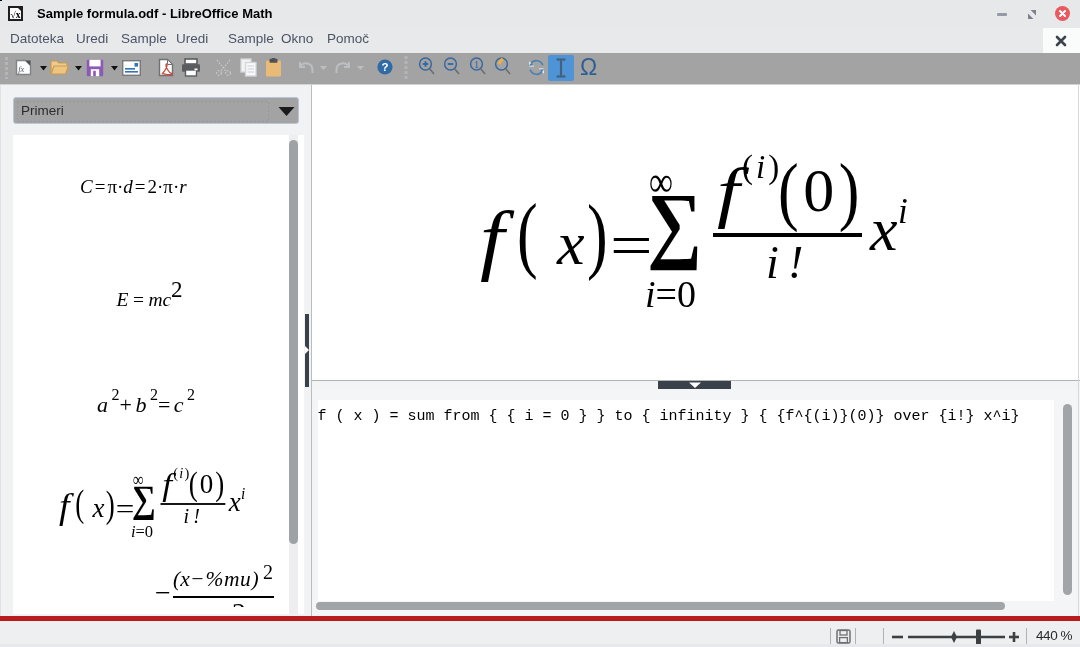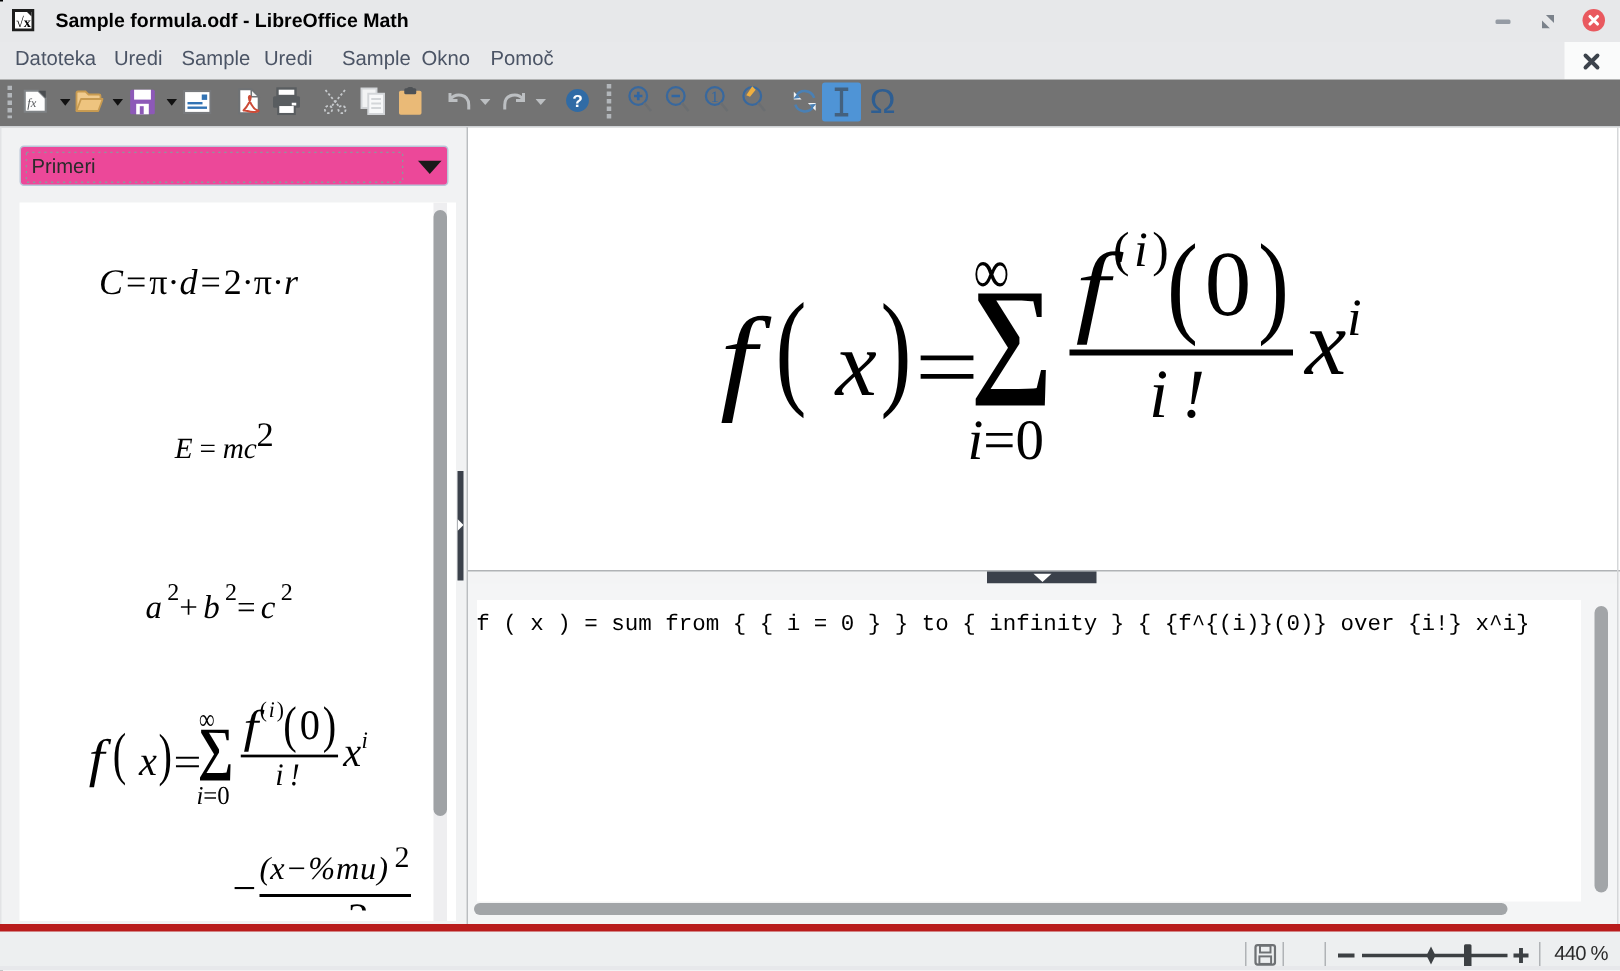--- a/index.html
+++ b/index.html
@@ -6,24 +6,24 @@
   body{width:1080px;height:647px;overflow:hidden;font-family:"Liberation Sans",sans-serif;background:#fff;position:relative;}
   .abs{position:absolute;}
   
   #titlebar{left:0;top:0;width:1080px;height:28px;background:#e7e8ea;}
   #title-text{left:37px;top:6px;font-size:13px;font-weight:bold;color:#000000;}
   
   #menubar{left:0;top:28px;width:1080px;height:25px;background:#e8e9eb;}
   #menubar .mi{position:absolute;top:3px;font-size:13.5px;color:#4b5465;}
   #menu-right{left:1043px;top:28px;width:37px;height:25px;background:#fafbfb;}
   
-  #toolbar{left:0;top:53px;width:1080px;height:31px;background:#737373;border-bottom:1px solid #d0d3d6;}
+  #toolbar{left:0;top:53px;width:1080px;height:31px;background:#a3a3a3;border-bottom:1px solid #d0d3d6;}
   
   #panel{left:0;top:85px;width:311px;height:531px;background:#f1f2f3;}
-  #combo{left:13px;top:12px;width:284px;height:25px;background:#ec4899;border:1px solid #b9c6d8;border-radius:3px;}
+  #combo{left:13px;top:12px;width:284px;height:25px;background:#a3a3a3;border:1px solid #b9c6d8;border-radius:3px;}
   #combo .lbl{position:absolute;left:7px;top:4.5px;font-size:13.5px;color:#2b2b2b;}
   #listbox{left:13px;top:50px;width:291px;height:479px;background:#fff;overflow:hidden;}
   #lscroll{left:276px;top:5px;width:9px;height:404px;background:#9fa2a5;border-radius:4.5px;}
   
   #vsplit{left:305px;top:314px;width:4px;height:73px;background:#3b414b;}
   #vline{left:311px;top:85px;width:1px;height:531px;background:#babdc0;}
   
   #main{left:312px;top:85px;width:768px;height:295px;background:#fff;}
   
   #hsplit{left:312px;top:380px;width:768px;height:9px;background:#f3f4f5;border-top:1px solid #b0b3b6;border-bottom:1px solid #b0b3b6;}
@@ -242,21 +242,21 @@
     <div class="abs" id="combo">
       <svg class="abs" style="left:3px;top:2.5px" width="252" height="21" viewBox="0 0 252 21">
         <rect x="0.5" y="0.5" width="251" height="20" fill="none" stroke="#8f969c" stroke-width="1" stroke-dasharray="1.5 2.5"></rect>
       </svg>
       <div class="lbl">Primeri</div>
       <svg class="abs" style="left:264px;top:9px" width="17" height="9" viewBox="0 0 17 9">
         <polygon points="0.5,0 16.5,0 8.5,9" fill="#1a1a1a"></polygon>
       </svg>
     </div>
     <div class="abs" id="listbox">
-      <span class="fx ser" id="lf1" style="left:53px;top:42px;font-size:24px"><i>C</i><span style="margin:0 2px">=</span>π·<i>d</i><span style="margin:0 2px">=</span>2·π·<i>r</i></span>
+      <span class="fx ser" id="lf1" style="left:67px;top:42px;font-size:19px"><i>C</i><span style="margin:0 2px">=</span>π·<i>d</i><span style="margin:0 2px">=</span>2·π·<i>r</i></span>
       <span class="fx ser" id="lf2" style="left:103.5px;top:154.5px;font-size:19.5px"><i>E</i><span style="margin:0 4.5px">=</span><i>mc</i></span>
       <span class="fx ser fx2" id="lf2b" style="left:158px;top:142.5px;font-size:23px">2</span>
       <span class="fx ser" id="lf3" style="left:84px;top:259px;font-size:22px;letter-spacing:3.5px"><i>a</i><span class="sp">2</span>+<i>b</i><span class="sp">2</span>=<i>c</i><span class="sp">2</span></span>
       <div class="abs" id="smallf" style="left:-27px;top:301px;width:300px;height:110px;transform:scale(0.4352,0.4533);transform-origin:0 0">
       <div class="abs" id="smallf-inner" style="left:0;top:0;width:768px;height:295px">
       <span class="fx ser it" style="left:168px;top:115px;font-size:78px;transform:scaleX(1.12);transform-origin:0 0">f</span>
       <span class="fx ser" style="left:205px;top:117px;font-size:62px;transform:scaleY(1.38);transform-origin:50% 50%">(</span>
       <span class="fx ser it" style="left:245px;top:127px;font-size:62px">x</span>
       <span class="fx ser" style="left:275px;top:118px;font-size:62px;transform:scaleY(1.38);transform-origin:50% 50%">)</span>
       <span class="fx ser" style="left:298px;top:129px;font-size:62px;transform:scaleX(1.22);transform-origin:0 0">=</span>

